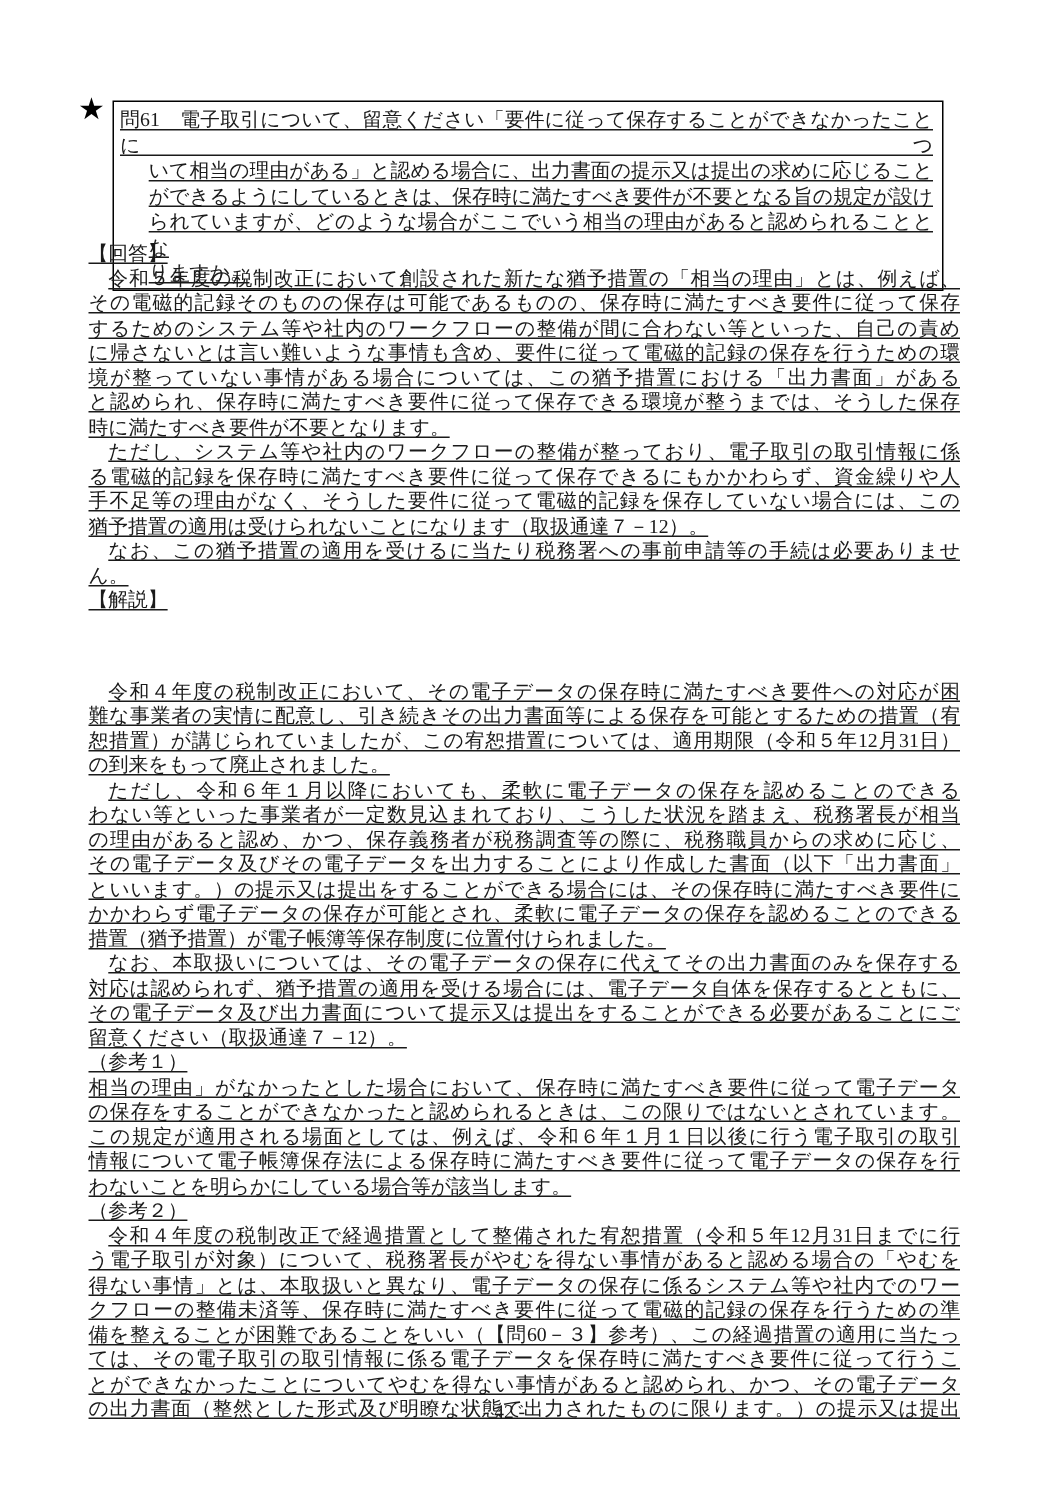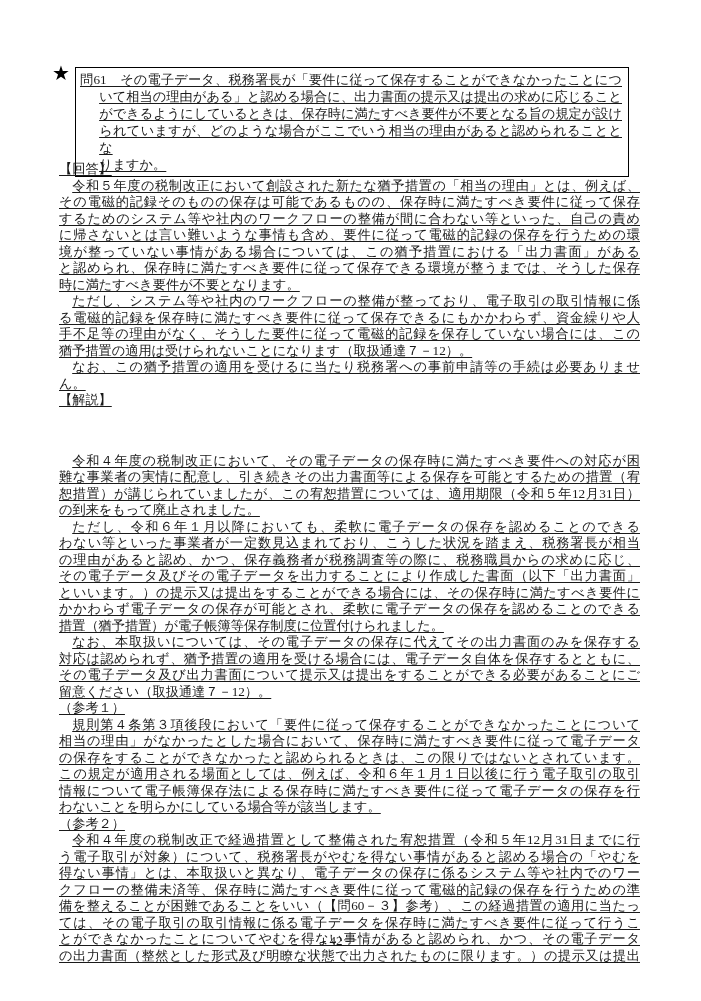--- a/index.html
+++ b/index.html
@@ -29,21 +29,21 @@
     position:absolute;top:933px;left:0;width:672px;text-align:center;
     font-size:13px;color:#1a1a1a;
   }
 </style>
 </head>
 <body>
 
 <div class="page">
   <div class="star">★</div>
   <div class="qbox">
-      <div class="ln j">問61　その電子データ、税務署長が「要件に従って保存することができなかったことにつ</div>
+      <div class="ln j">問61　電子取引について、留意ください「要件に従って保存することができなかったことにつ</div>
       <div class="ln j" style="padding-left: 1.45em;">いて相当の理由がある」と認める場合に、出力書面の提示又は提出の求めに応じること</div>
       <div class="ln j" style="padding-left: 1.45em;">ができるようにしているときは、保存時に満たすべき要件が不要となる旨の規定が設け</div>
       <div class="ln j" style="padding-left: 1.45em;">られていますが、どのような場合がここでいう相当の理由があると認められることとな</div>
       <div class="ln" style="padding-left: 1.45em;">りますか。</div>
     </div>
   <div class="content">
       <div class="ln">【回答】</div>
       <div class="ln j" style="padding-left: 1em;">令和５年度の税制改正において創設された新たな猶予措置の「相当の理由」とは、例えば、</div>
       <div class="ln j">その電磁的記録そのものの保存は可能であるものの、保存時に満たすべき要件に従って保存</div>
       <div class="ln j">するためのシステム等や社内のワークフローの整備が間に合わない等といった、自己の責め</div>
@@ -67,21 +67,20 @@
       <div class="ln j">の理由があると認め、かつ、保存義務者が税務調査等の際に、税務職員からの求めに応じ、</div>
       <div class="ln j">その電子データ及びその電子データを出力することにより作成した書面（以下「出力書面」</div>
       <div class="ln j">といいます。）の提示又は提出をすることができる場合には、その保存時に満たすべき要件に</div>
       <div class="ln j">かかわらず電子データの保存が可能とされ、柔軟に電子データの保存を認めることのできる</div>
       <div class="ln">措置（猶予措置）が電子帳簿等保存制度に位置付けられました。</div>
       <div class="ln j" style="padding-left: 1em;">なお、本取扱いについては、その電子データの保存に代えてその出力書面のみを保存する</div>
       <div class="ln j">対応は認められず、猶予措置の適用を受ける場合には、電子データ自体を保存するとともに、</div>
       <div class="ln j">その電子データ及び出力書面について提示又は提出をすることができる必要があることにご</div>
       <div class="ln">留意ください（取扱通達７－12）。</div>
       <div class="ln">（参考１）</div>
-      <div class="ln j" style="padding-left: 1em;">規則第４条第３項後段において「要件に従って保存することができなかったことについて</div>
       <div class="ln j">相当の理由」がなかったとした場合において、保存時に満たすべき要件に従って電子データ</div>
       <div class="ln j">の保存をすることができなかったと認められるときは、この限りではないとされています。</div>
       <div class="ln j">この規定が適用される場面としては、例えば、令和６年１月１日以後に行う電子取引の取引</div>
       <div class="ln j">情報について電子帳簿保存法による保存時に満たすべき要件に従って電子データの保存を行</div>
       <div class="ln">わないことを明らかにしている場合等が該当します。</div>
       <div class="ln">（参考２）</div>
       <div class="ln j" style="padding-left: 1em;">令和４年度の税制改正で経過措置として整備された宥恕措置（令和５年12月31日までに行</div>
       <div class="ln j">う電子取引が対象）について、税務署長がやむを得ない事情があると認める場合の「やむを</div>
       <div class="ln j">得ない事情」とは、本取扱いと異なり、電子データの保存に係るシステム等や社内でのワー</div>
       <div class="ln j">クフローの整備未済等、保存時に満たすべき要件に従って電磁的記録の保存を行うための準</div>

